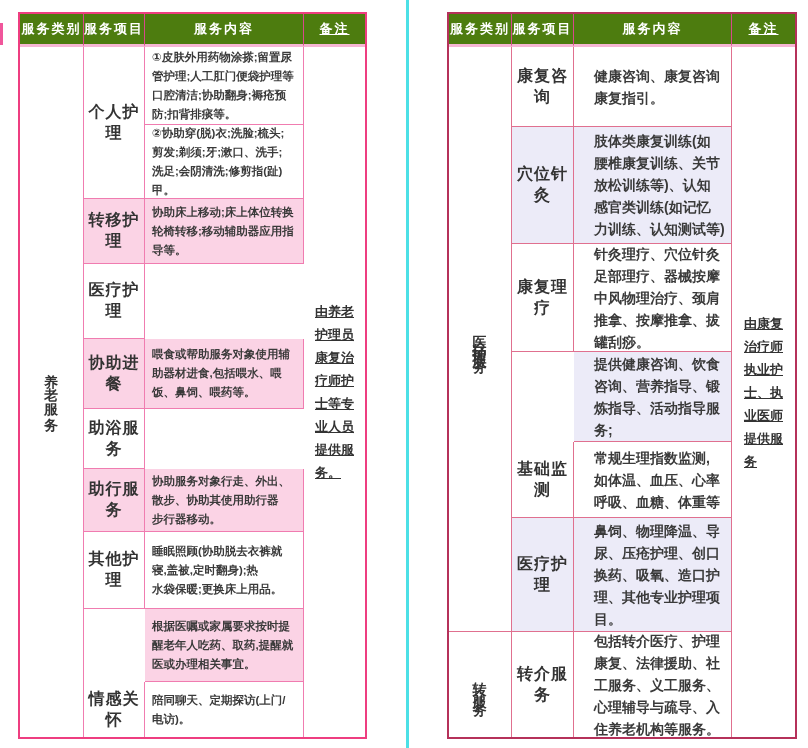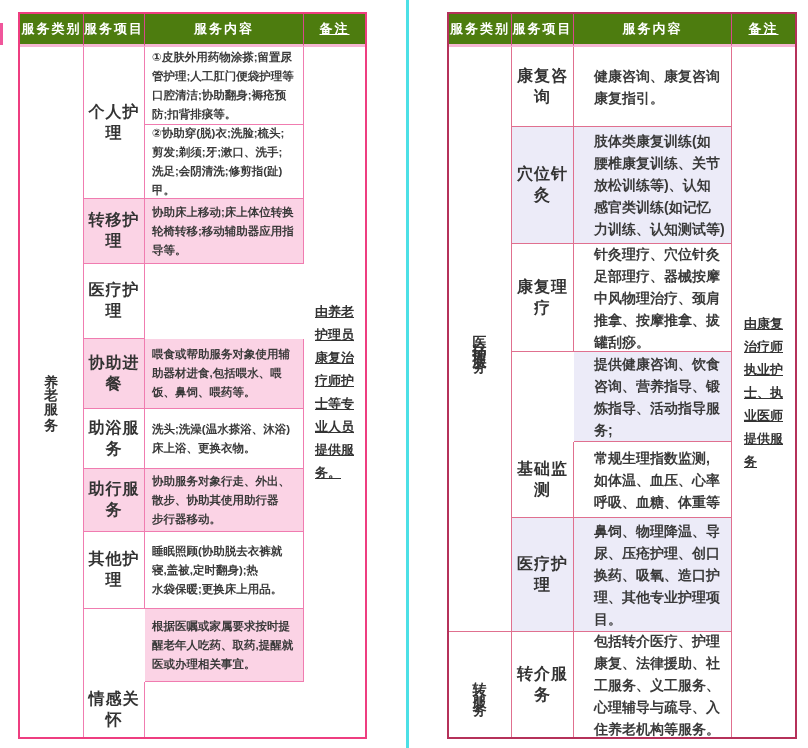--- a/index.html
+++ b/index.html
@@ -87,38 +87,38 @@
 导等。</div>
 
   <div class="cell item" style="grid-area:5/2">医疗护理</div>
 
   <div class="cell item alt" style="grid-area:6/2">协助进餐</div>
   <div class="cell content alt" style="grid-area:6/3">喂食或帮助服务对象使用辅
 助器材进食,包括喂水、喂
 饭、鼻饲、喂药等。</div>
 
   <div class="cell item" style="grid-area:7/2">助浴服务</div>
-  <div class="cell content" style="grid-area:7/3">洗头;洗澡(温水搽浴、沐浴)
-床上浴、更换衣物。</div>
 
   <div class="cell item alt" style="grid-area:8/2">助行服务</div>
   <div class="cell content alt" style="grid-area:8/3">协助服务对象行走、外出、
 散步、协助其使用助行器
 步行器移动。</div>
 
   <div class="cell item" style="grid-area:9/2">其他护理</div>
   <div class="cell content" style="grid-area:9/3">睡眠照顾(协助脱去衣裤就
 寝,盖被,定时翻身);热
 水袋保暖;更换床上用品。</div>
 
   <div class="cell content alt" style="grid-area:10/3">根据医嘱或家属要求按时提
 醒老年人吃药、取药,提醒就
 医或办理相关事宜。</div>
 
   <div class="cell item no-b" style="grid-area:11/2">情感关怀</div>
+  <div class="cell content no-b" style="grid-area:11/3">陪同聊天、定期探访(上门/
+电访)。</div>
 
   <div class="cell no-r no-b" style="grid-area:2/4/12/5">
     <span class="remark">由养老
 护理员
 康复治
 疗师护
 士等专
 业人员
 提供服
 务。</span>

